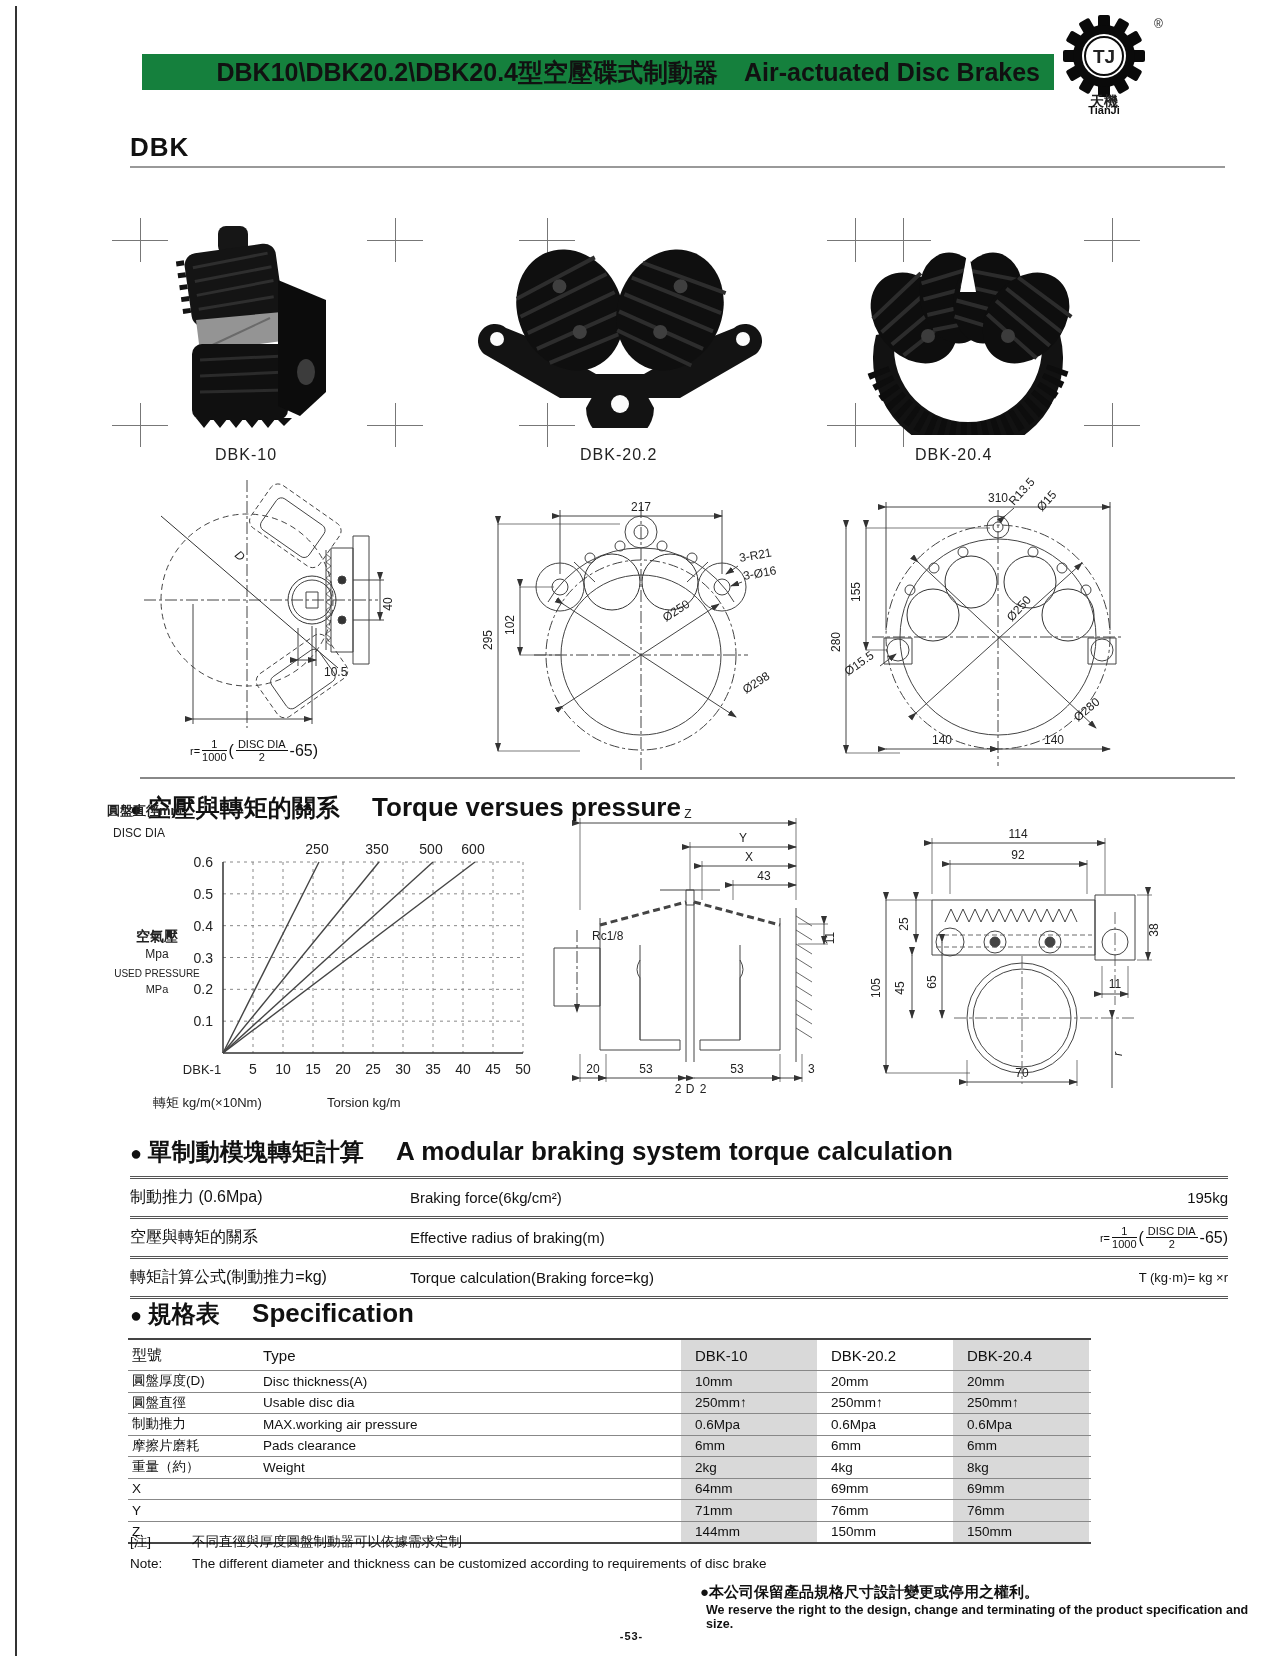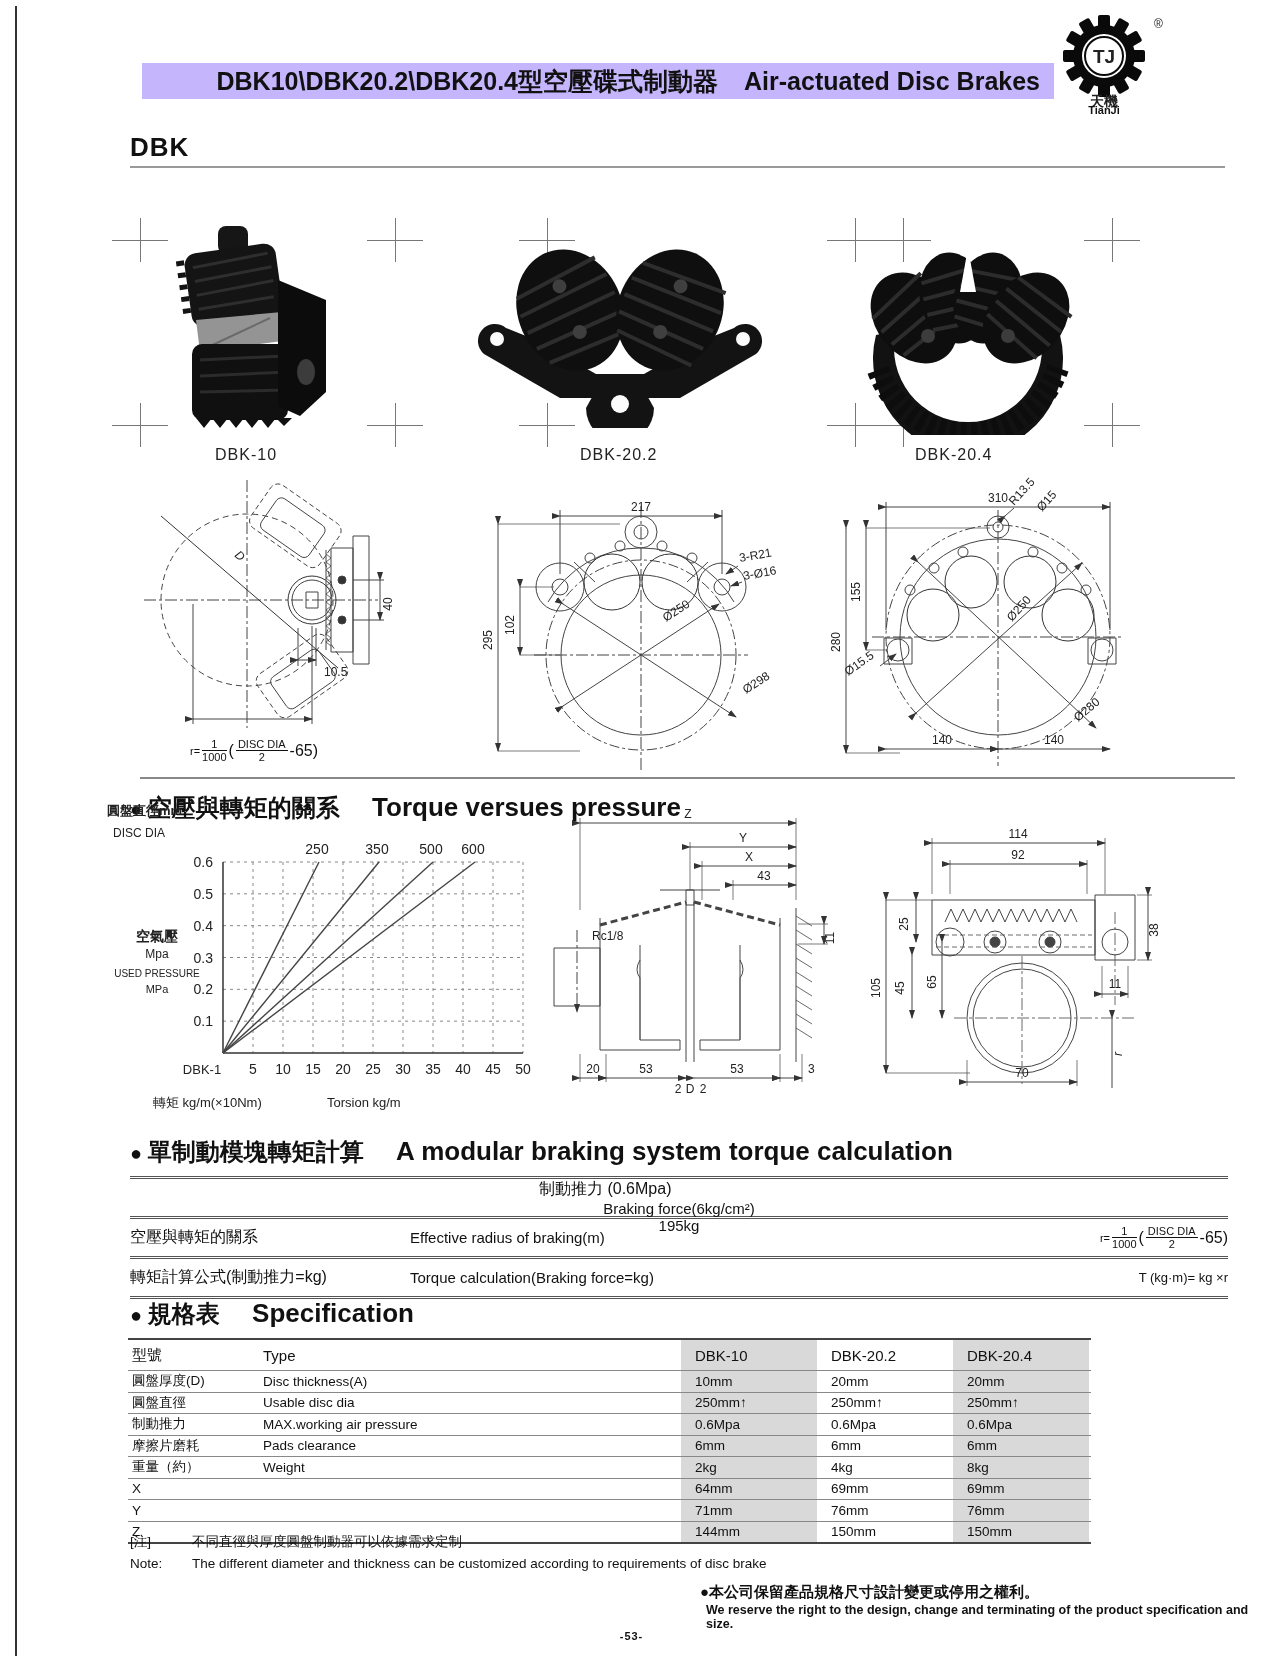--- a/index.html
+++ b/index.html
@@ -4,41 +4,41 @@
 <style>
   html,body{margin:0;padding:0;background:#e8e8e8;}
   #page{position:relative;width:1263px;height:1669px;background:#ffffff;
         font-family:"Liberation Sans", sans-serif;color:#111;overflow:hidden;}
   .abs{position:absolute;}
   .hline{position:absolute;background:#555;height:2px;}
   .vline{position:absolute;background:#555;width:2px;}
   
   #brand{position:absolute;top:14px;left:0;width:1040px;text-align:right;
          font-size:46px;font-weight:bold;letter-spacing:2px;font-family:"DejaVu Serif", serif;}
-  #banner{position:absolute;left:142px;top:63px;width:912px;height:36px;background:#c4b5fd;
+  #banner{position:absolute;left:142px;top:54px;width:912px;height:36px;background:#15803d;
           display:flex;align-items:center;justify-content:flex-end;padding-right:14px;box-sizing:border-box;}
   #banner .cn{font-size:25px;font-weight:bold;}
   #banner .en{font-size:25px;font-weight:bold;margin-left:26px;}
   #series-label{position:absolute;left:130px;top:132px;font-size:26px;font-weight:bold;letter-spacing:1px;}
   
   .sec-title{position:absolute;font-weight:bold;white-space:nowrap;}
   .sec-title .cn{font-size:24px;}
   .sec-title .en{font-size:26px;margin-left:28px;}
   .sec-title::before{content:"● ";font-size:20px;}
   
   .photo-caption{position:absolute;font-size:16px;letter-spacing:1px;color:#222;}
   
   .crop{position:absolute;width:0;height:0;}
   .crop i{position:absolute;background:#777;}
   .crop .h{width:56px;height:1px;left:-28px;top:0;}
   .crop .v{width:1px;height:44px;left:0;top:-22px;}
   
   #tc-table{position:absolute;left:130px;top:1176px;width:1098px;font-size:15px;}
   .tc-row{display:flex;align-items:center;height:37px;border-bottom:3px double #555;}
-  .tc-row:first-child{border-top:3px double #555;flex-direction:column;}
+  .tc-row:first-child{border-top:3px double #555;}
   .tc-cn{width:280px;font-size:16px;}
   .tc-en{flex:1;}
   .tc-val{text-align:right;white-space:nowrap;}
   
   .formula{display:inline-flex;align-items:center;font-size:11px;white-space:nowrap;}
   .formula .frac{display:inline-flex;flex-direction:column;text-align:center;margin:0 2px;line-height:1.1;}
   .formula .frac .num{border-bottom:1px solid #111;padding:0 2px;}
   .formula .paren{font-size:16px;}
   
   #spec-table{position:absolute;left:128px;top:1338px;width:963px;border-top:2px solid #444;border-bottom:2px solid #444;}

